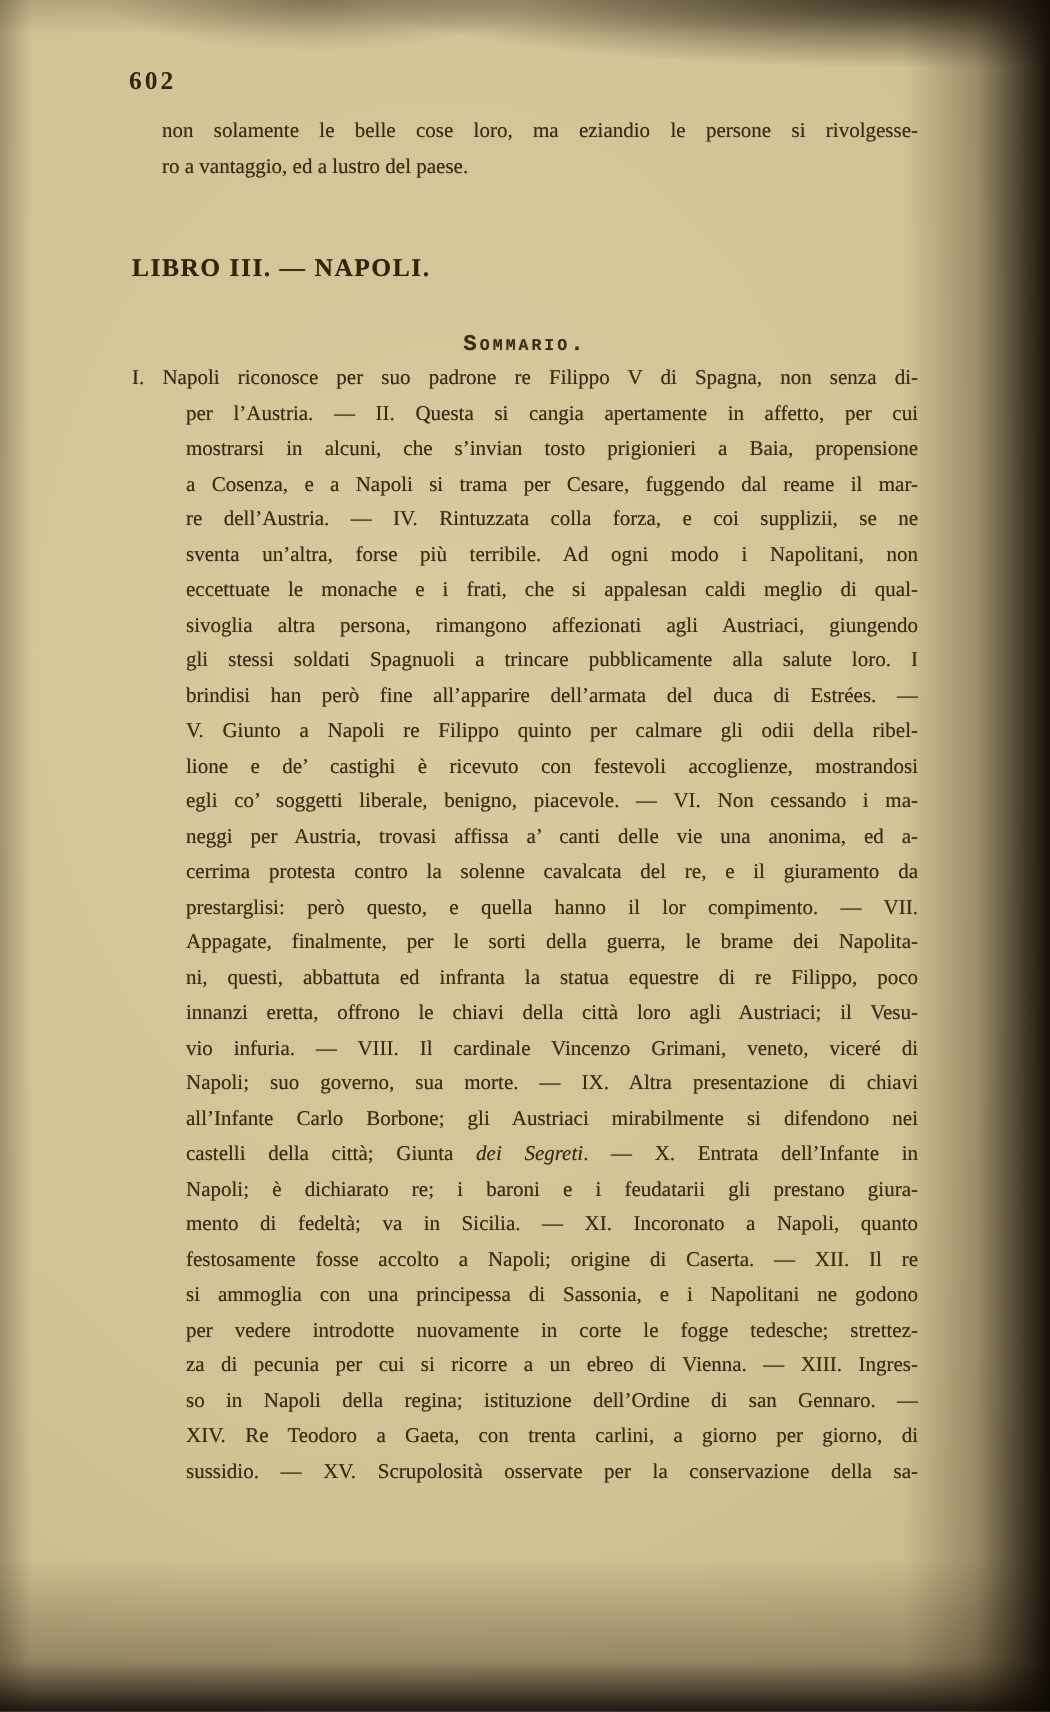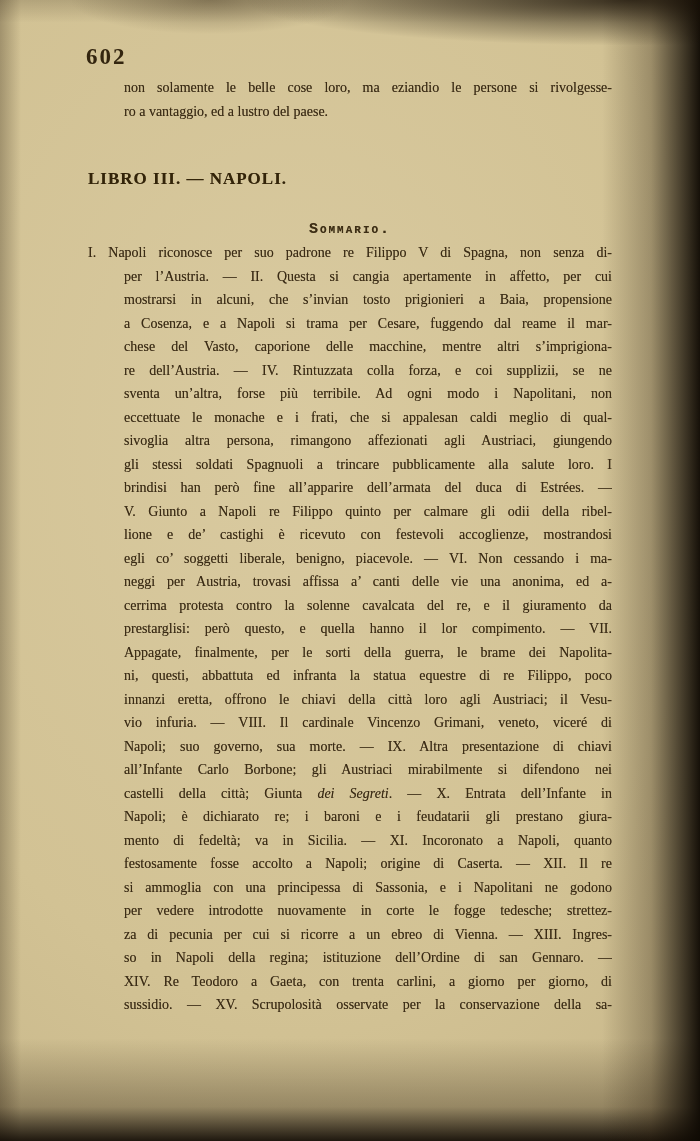--- a/index.html
+++ b/index.html
@@ -22,35 +22,35 @@
       linear-gradient(to right, rgba(34,22,8,0) 86%, rgba(34,22,8,.30) 93%, rgba(14,9,3,.96) 100%),
       linear-gradient(to bottom, rgba(34,22,8,0) 91%, rgba(34,22,8,.32) 97%, rgba(16,10,4,.92) 100%),
       linear-gradient(to left, rgba(34,22,8,0) 97%, rgba(34,22,8,.28) 100%),
       linear-gradient(to top, rgba(34,22,8,0) 98%, rgba(34,22,8,.18) 100%),
       radial-gradient(120% 100% at 42% 38%, #d9caa0 0%, #d2c294 50%, #c6b588 82%, #b2a074 100%);
   }
   .page-number {
     position: absolute;
     left: 86px;
     top: 44px;
-    font-size: 23px;
+    font-size: 17px;
     font-weight: bold;
     letter-spacing: 2px;
     color: #33250f;
   }
   .content {
     position: absolute;
     left: 88px;
     top: 76px;
     width: 524px;
     font-size: 14px;
     line-height: 23.5px;
     text-shadow: 0 0 0.5px rgba(58,43,21,0.55);
   }
-  .intro { margin-left: 36px; }
+  .intro { margin-left: 20px; }
   .heading {
     margin: 44px 0 0 0;
     text-align: left;
     font-size: 17px;
     font-weight: bold;
     letter-spacing: 1px;
     color: #332409;
   }
   .subheading {
     margin-top: 27px;
@@ -86,21 +86,20 @@
 
     <div class="heading">LIBRO III. — NAPOLI.</div>
 
     <div class="subheading">Sommario.</div>
 
     <div class="summary">
         <div class="line first">I. Napoli riconosce per suo padrone re Filippo V di Spagna, non senza di-</div>
         <div class="line">per l’Austria. — II. Questa si cangia apertamente in affetto, per cui</div>
         <div class="line">mostrarsi in alcuni, che s’invian tosto prigionieri a Baia, propensione</div>
         <div class="line">a Cosenza, e a Napoli si trama per Cesare, fuggendo dal reame il mar-</div>
-        <div class="line">chese del Vasto, caporione delle macchine, mentre altri s’imprigiona-</div>
         <div class="line">re dell’Austria. — IV. Rintuzzata colla forza, e coi supplizii, se ne</div>
         <div class="line">sventa un’altra, forse più terribile. Ad ogni modo i Napolitani, non</div>
         <div class="line">eccettuate le monache e i frati, che si appalesan caldi meglio di qual-</div>
         <div class="line">sivoglia altra persona, rimangono affezionati agli Austriaci, giungendo</div>
         <div class="line">gli stessi soldati Spagnuoli a trincare pubblicamente alla salute loro. I</div>
         <div class="line">brindisi han però fine all’apparire dell’armata del duca di Estrées. —</div>
         <div class="line">V. Giunto a Napoli re Filippo quinto per calmare gli odii della ribel-</div>
         <div class="line">lione e de’ castighi è ricevuto con festevoli accoglienze, mostrandosi</div>
         <div class="line">egli co’ soggetti liberale, benigno, piacevole. — VI. Non cessando i ma-</div>
         <div class="line">neggi per Austria, trovasi affissa a’ canti delle vie una anonima, ed a-</div>

